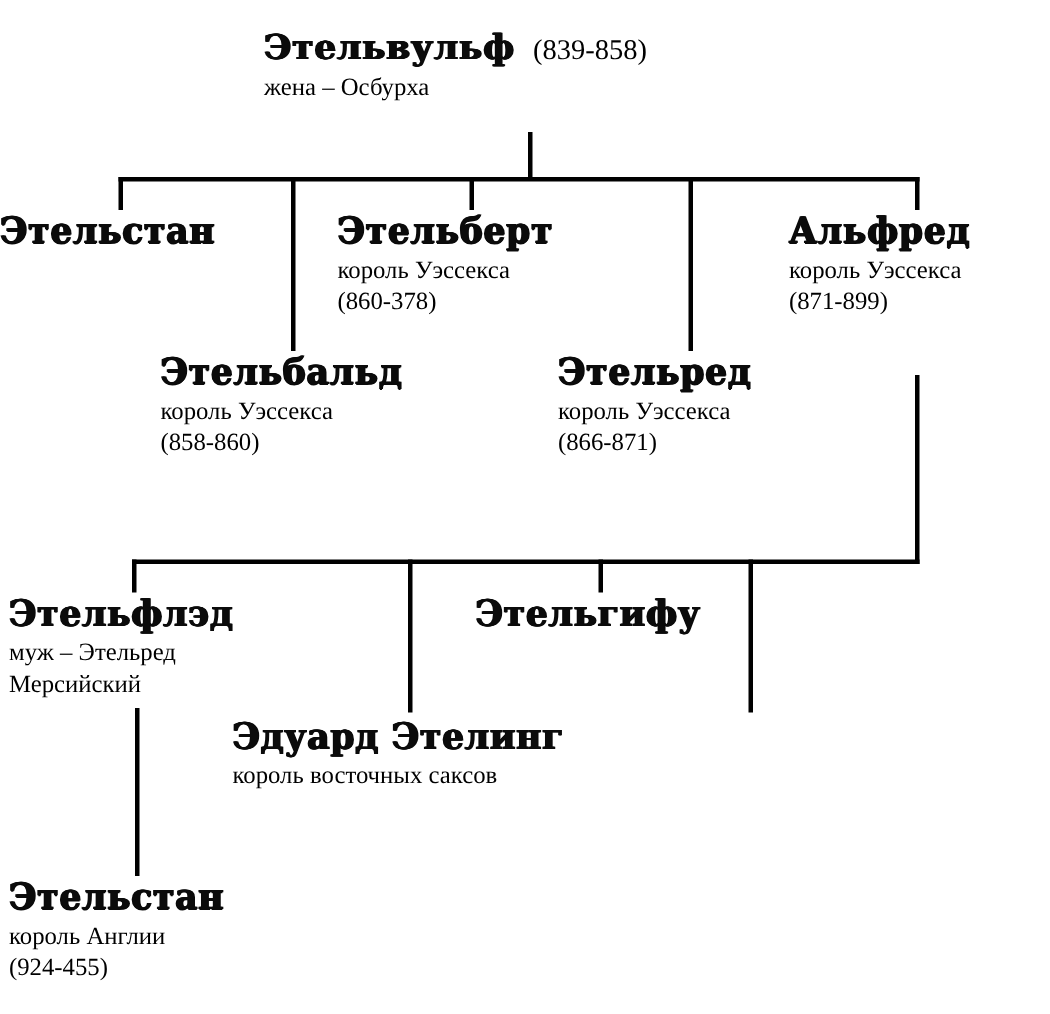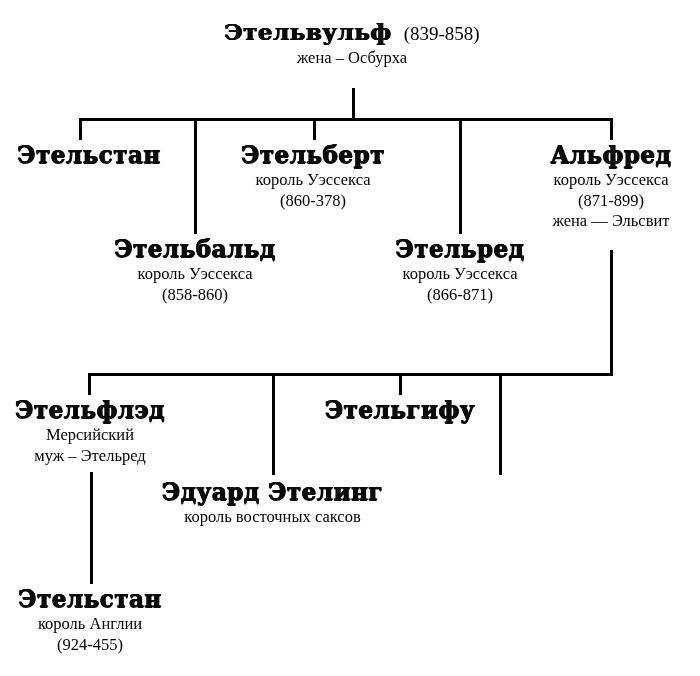--- a/index.html
+++ b/index.html
@@ -11,21 +11,21 @@
     position: relative;
     width: 700px;
     height: 676px;
     background: #ffffff;
     font-family: "Liberation Serif", "DejaVu Serif", serif;
     color: #000000;
     overflow: hidden;
   }
   .node {
     position: absolute;
-    text-align: center;
+    text-align: left;
     line-height: 1.18;
   }
   .name {
     font-family: "DejaVu Serif", "Liberation Serif", serif;
     font-weight: 700;
     font-size: 23px;
     letter-spacing: 0.5px;
     white-space: nowrap;
     color: #0b0b0b;
     
@@ -102,39 +102,38 @@
   <div class="node" style="left:225px; top:140px; width:176px;">
     <div class="name">Этельберт</div>
     <div class="sub">король Уэссекса</div>
     <div class="sub">(860-378)</div>
   </div>
 
   <div class="node" style="left:526px; top:140px; width:170px;">
     <div class="name">Альфред</div>
     <div class="sub">король Уэссекса</div>
     <div class="sub">(871-899)</div>
-    <div class="sub">жена — Эльсвит</div>
   </div>
 
   <div class="node" style="left:107px; top:234px; width:176px;">
     <div class="name">Этельбальд</div>
     <div class="sub">король Уэссекса</div>
     <div class="sub">(858-860)</div>
   </div>
 
   <div class="node" style="left:372px; top:234px; width:176px;">
     <div class="name">Этельред</div>
     <div class="sub">король Уэссекса</div>
     <div class="sub">(866-871)</div>
   </div>
 
   <div class="node" style="left:6px; top:395px; width:168px;">
     <div class="name">Этельфлэд</div>
+    <div class="sub">муж – Этельред</div>
     <div class="sub">Мерсийский</div>
-    <div class="sub">муж – Этельред</div>
   </div>
 
   <div class="node" style="left:317px; top:395px; width:166px;">
     <div class="name">Этельгифу</div>
   </div>
 
   <div class="node" style="left:155px; top:477px; width:235px;">
     <div class="name">Эдуард Этелинг</div>
     <div class="sub">король восточных саксов</div>
   </div>

